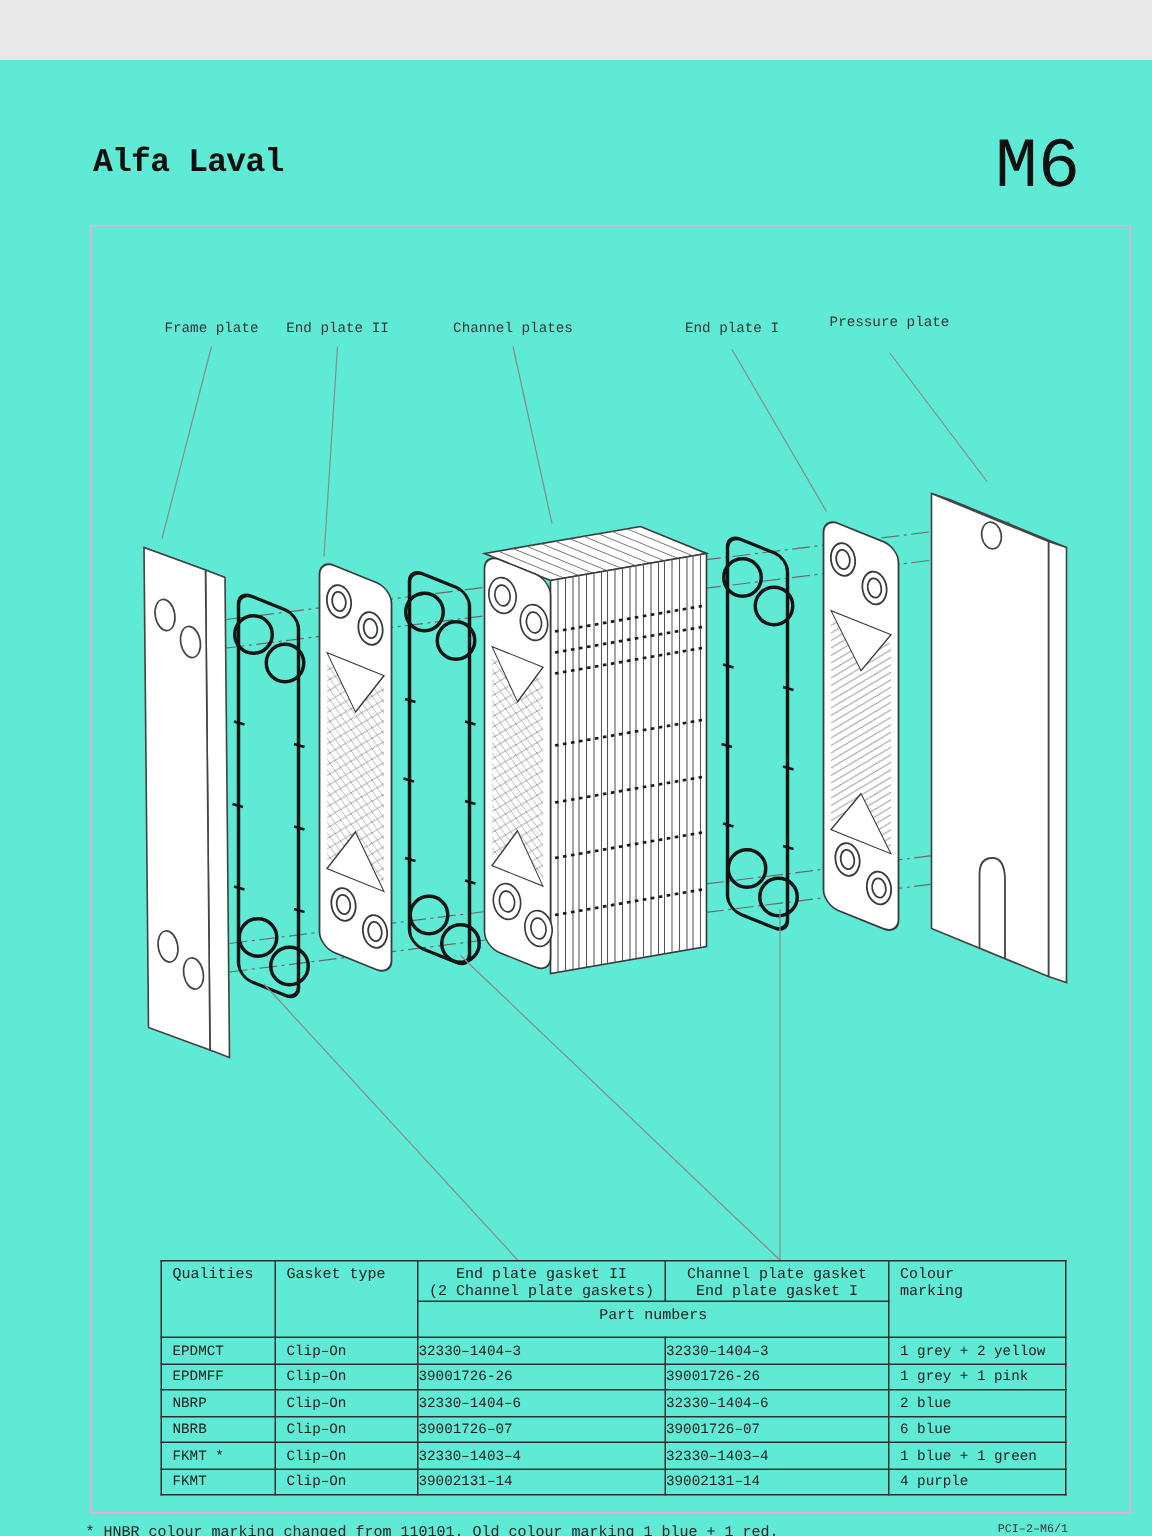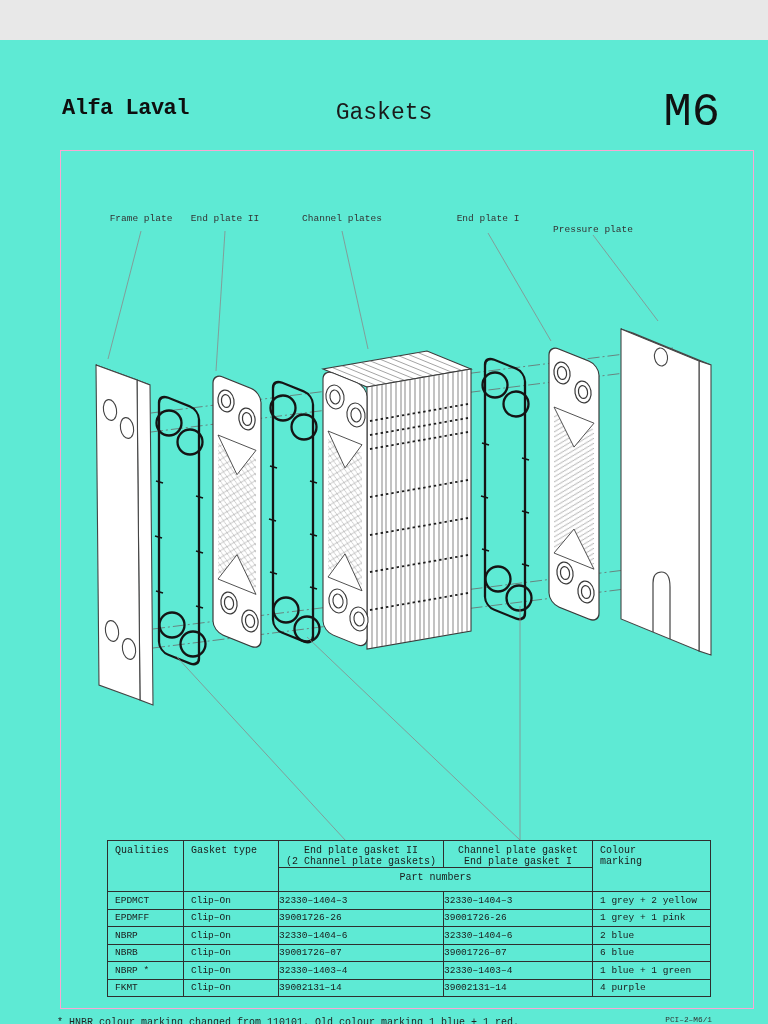--- a/index.html
+++ b/index.html
@@ -31,21 +31,20 @@
   .footnote{position:absolute;left:57px;top:977px;font-size:10px;color:#222;}
   .doc-ref{position:absolute;left:600px;top:975px;width:112px;text-align:right;
         font-size:7.8px;line-height:1.4;color:#333;}
 </style>
 </head>
 <body>
 
 <div class="page">
 
   <div class="logo">Alfa Laval</div>
-  <div class="doc-title">Gaskets</div>
   <div class="model-code">M6</div>
 
   <div class="frame-box">
 
     <svg class="diagram-svg" width="692" height="690" viewBox="0 0 692 690">
       <defs>
         <pattern id="xh" width="7" height="7" patternUnits="userSpaceOnUse">
           <path d="M0 7 L7 0 M0 0 L7 7" stroke="#8a8a8a" stroke-width="0.5" fill="none"></path>
         </pattern>
         <pattern id="hb" width="5" height="5" patternUnits="userSpaceOnUse">
@@ -212,21 +211,21 @@
         <line x1="115" y1="505" x2="285" y2="690"></line>
         <line x1="246" y1="486" x2="460" y2="690"></line>
         <line x1="459" y1="455" x2="459" y2="690"></line>
       </g>
     </svg>
 
     <span class="dlabel" style="left:45px;top:62px;width:70px;">Frame plate</span>
     <span class="dlabel" style="left:129px;top:62px;width:70px;">End plate II</span>
     <span class="dlabel" style="left:241px;top:62px;width:80px;">Channel plates</span>
     <span class="dlabel" style="left:392px;top:62px;width:70px;">End plate I</span>
-    <span class="dlabel" style="left:492px;top:73px;width:80px;">Pressure plate</span>
+    <span class="dlabel" style="left:492px;top:58px;width:80px;">Pressure plate</span>
 
     <table class="parts-table">
       <colgroup>
           <col style="width:76px">
           <col style="width:95px">
           <col style="width:165px">
           <col style="width:149px">
           <col style="width:118px">
         </colgroup>
       <thead>
@@ -273,21 +272,21 @@
           <td class="c-left">2 blue</td>
         </tr>
         <tr>
           <td class="c-left">NBRB</td>
           <td class="c-left">Clip–On</td>
           <td class="c-center">39001726–07</td>
           <td class="c-center">39001726–07</td>
           <td class="c-left">6 blue</td>
         </tr>
         <tr>
-          <td class="c-left">NBRP *</td>
+          <td class="c-left">FKMT *</td>
           <td class="c-left">Clip–On</td>
           <td class="c-center">32330–1403–4</td>
           <td class="c-center">32330–1403–4</td>
           <td class="c-left">1 blue + 1 green</td>
         </tr>
         <tr>
           <td class="c-left">FKMT</td>
           <td class="c-left">Clip–On</td>
           <td class="c-center">39002131–14</td>
           <td class="c-center">39002131–14</td>

